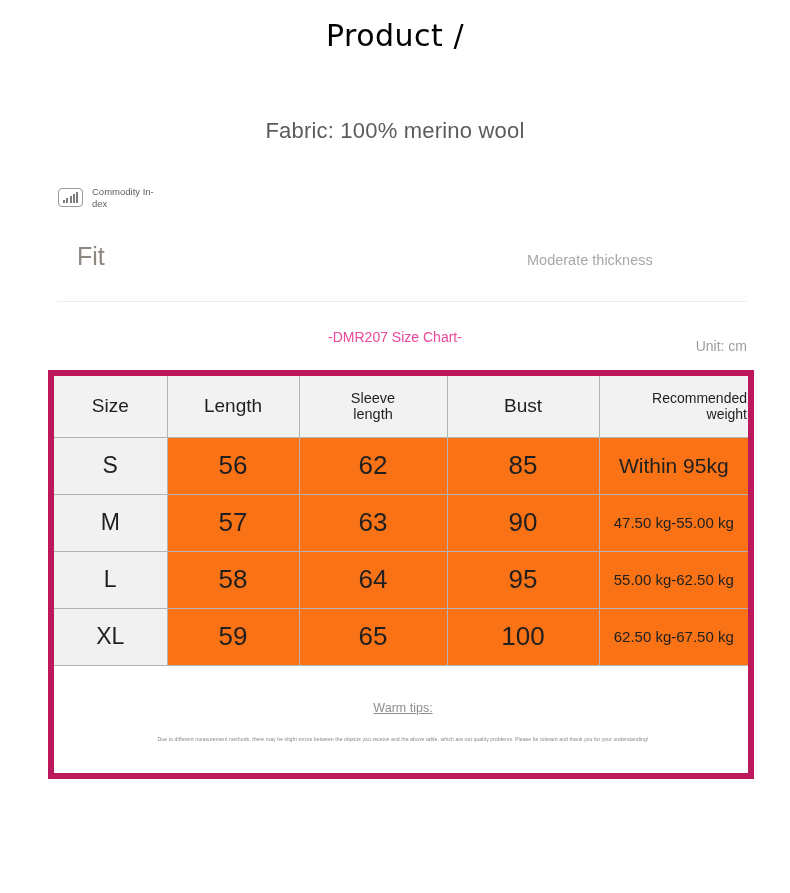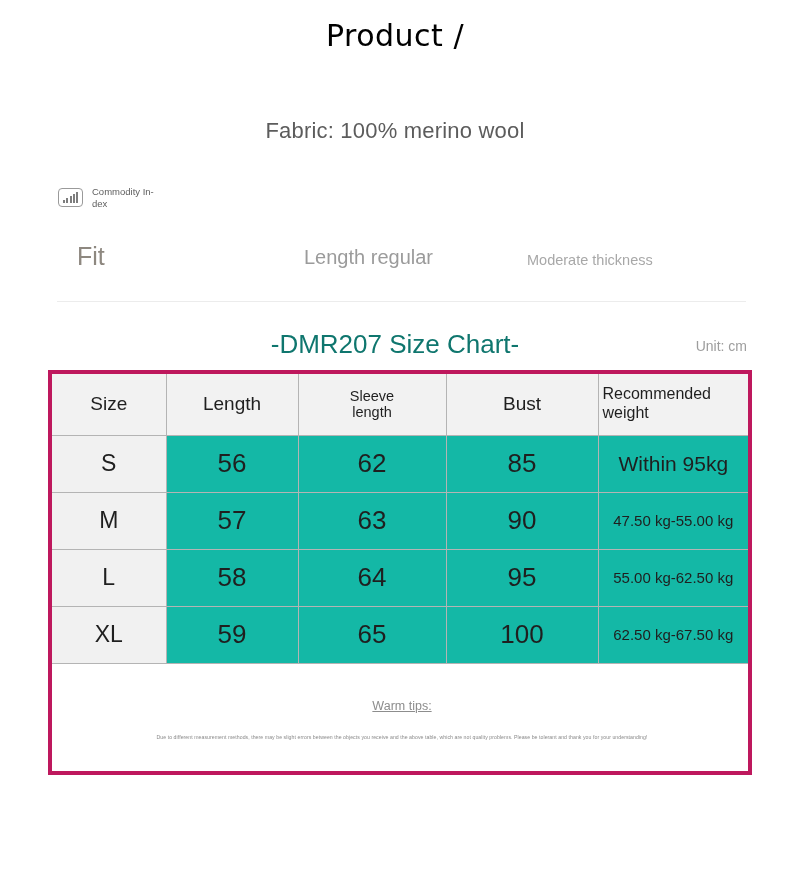--- a/index.html
+++ b/index.html
@@ -142,70 +142,70 @@
   }
 
   
   .chart-head {
     position: relative;
     height: 44px;
     margin-top: 34px;
   }
   .chart-title {
     text-align: center;
-    font-size: 26px;
-    color: #0f766e;
+    font-size: 14px;
+    color: #ec4899;
     line-height: 1.2;
     padding-top: 3px;
   }
   .chart-unit {
     position: absolute;
     right: 43px;
     top: 12px;
     font-size: 14px;
     color: #9d9d9d;
   }
 
   
   .tbl-wrap {
     margin: 0 42px 0 48px;
   }
   table.size-table {
     width: 100%;
     border-collapse: collapse;
     table-layout: fixed;
-    border: 4px solid #be185d;
+    border: 6px solid #be185d;
   }
   table.size-table td,
   table.size-table th {
     border: 1px solid #b4b4b4;
     text-align: center;
     vertical-align: middle;
     font-weight: 400;
     color: #1f1f1f;
   }
   thead th {
     background: #f2f2f2;
     height: 59px;
     font-size: 19px;
   }
   thead th.small {
     font-size: 14.5px;
     line-height: 1.15;
   }
   thead th.lead {
-    text-align: left;
+    text-align: right;
     padding-left: 4px;
-    font-size: 16px;
+    font-size: 14px;
     line-height: 1.18;
   }
   tbody td {
     height: 54px;
     font-size: 26px;
-    background: #14b8a6;
+    background: #f97316;
   }
   tbody td.size-cell {
     background: #f1f1f1;
     font-size: 23px;
   }
   tbody td.weight {
     font-size: 15px;
   }
   tbody td.weight-lg {
     font-size: 21px;
@@ -255,21 +255,20 @@
       <i></i>
       <i></i>
       <i></i>
       <i></i>
   </span>
   <span class="ci-label">Commodity In-dex</span>
 </div>
 
 <div class="attr-row">
   <span class="attr attr-fit">Fit</span>
-  <span class="attr attr-len">Length regular</span>
   <span class="attr attr-thick">Moderate thickness</span>
   <div class="divider"></div>
 </div>
 
 <div class="chart-head">
   <div class="chart-title">-DMR207 Size Chart-</div>
   <div class="chart-unit">Unit: cm</div>
 </div>
 
 <div class="tbl-wrap">

